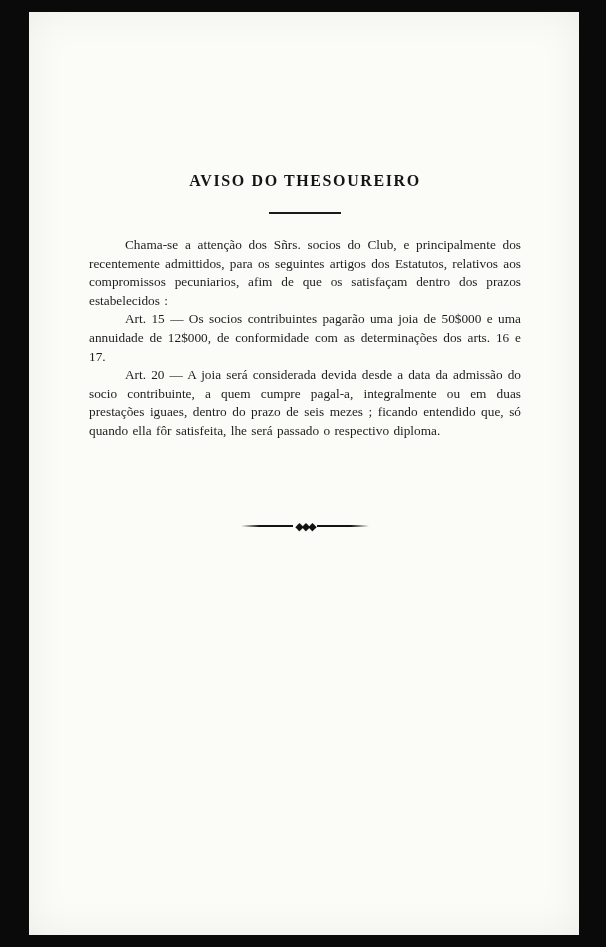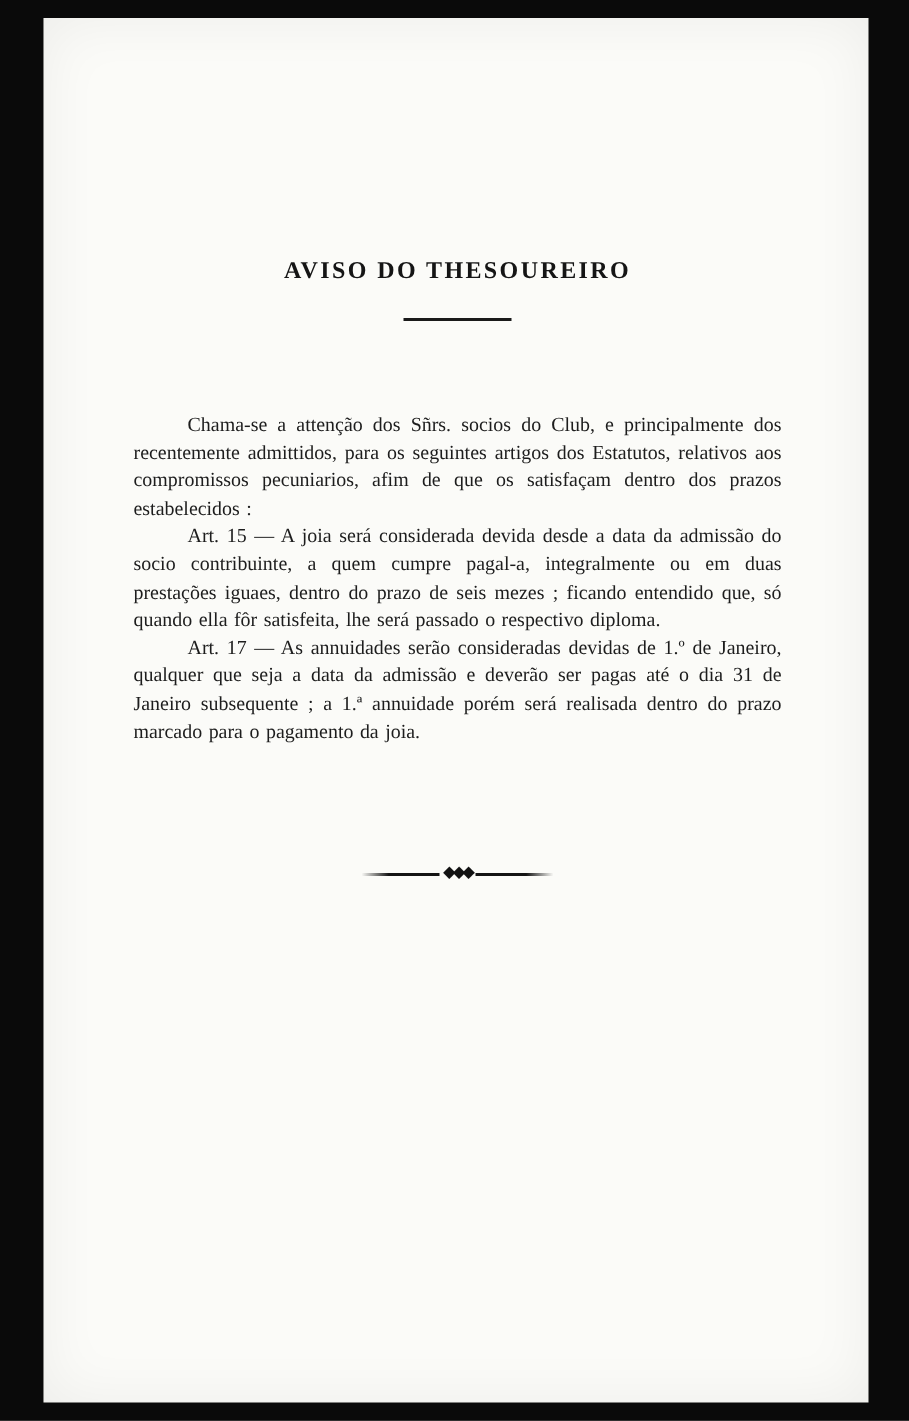--- a/index.html
+++ b/index.html
@@ -38,21 +38,21 @@
     color: #151515;
   }
   .title-rule {
     width: 72px;
     height: 2px;
     background: #1a1a1a;
     margin: 22px auto 0 auto;
     border: none;
   }
   .body-text {
-    margin-top: 60px;
+    margin-top: 22px;
     font-size: 13.3px;
     line-height: 18.6px;
     text-align: justify;
     word-spacing: 1px;
   }
   .body-text p {
     margin: 0;
     text-indent: 36px;
   }
   .end-ornament {
@@ -84,22 +84,22 @@
 <div class="scan-frame">
   <div class="paper">
     <div class="content">
 
       <h1 class="doc-title">AVISO DO THESOUREIRO</h1>
 
       <div class="title-rule"></div>
 
       <div class="body-text">
         <p>Chama-se a attenção dos Sñrs. socios do Club, e principalmente dos recentemente admittidos, para os seguintes artigos dos Estatutos, relativos aos compromissos pecuniarios, afim de que os satisfaçam dentro dos prazos estabelecidos :</p>
-        <p>Art. 15 — A joia será considerada devida desde a data da admissão do socio contribuinte, a quem cumpre pagal-a, integralmente ou em duas prestações iguaes, dentro do prazo de seis mezes ; ficando entendido que, só quando ella fôr satisfeita, lhe será passado o respectivo diploma.</p>
-        <p>Art. 17 — As annuidades serão consideradas devidas de 1.º de Janeiro, qualquer que seja a data da admissão e deverão ser pagas até o dia 31 de Janeiro subsequente ; a 1.ª annuidade porém será realisada dentro do prazo marcado para o pagamento da joia.</p>
+        <p>Art. 15 — Os socios contribuintes pagarão uma joia de 50$000 e uma annuidade de 12$000, de conformidade com as determinações dos arts. 16 e 17.</p>
+        <p>Art. 20 — A joia será considerada devida desde a data da admissão do socio contribuinte, a quem cumpre pagal-a, integralmente ou em duas prestações iguaes, dentro do prazo de seis mezes ; ficando entendido que, só quando ella fôr satisfeita, lhe será passado o respectivo diploma.</p>
       </div>
 
       <div class="end-ornament">
         <div class="orn-line left"></div>
         <span class="orn-diamonds">◆◆◆</span>
         <div class="orn-line right"></div>
       </div>
 
     </div>
   </div>

